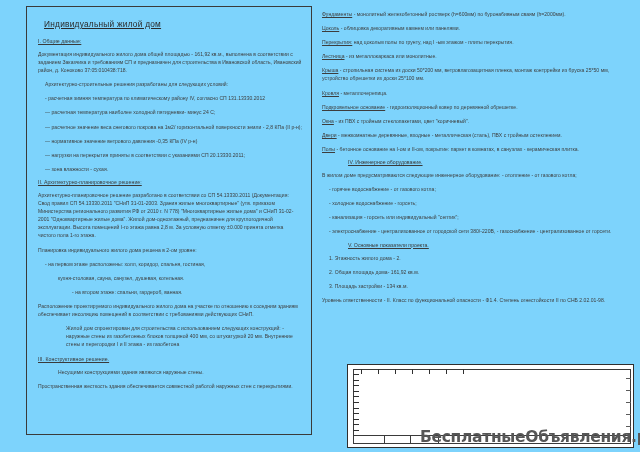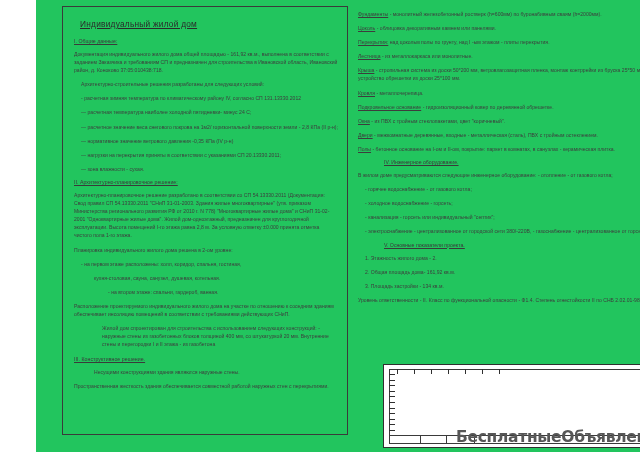--- a/index.html
+++ b/index.html
@@ -11,22 +11,21 @@
     width: 640px;
     height: 452px;
     overflow: hidden;
     font-family: "Liberation Sans", "DejaVu Sans", sans-serif;
     color: #333333;
     position: relative;
   }
   .page {
     position: absolute;
     inset: 0;
-    background: #22c55e;
-    margin-left: 36px;
+    background: #7dd3fc;
   }
 
   
   .left-panel {
     position: absolute;
     left: 26px;
     top: 6px;
     width: 286px;
     height: 429px;
     border: 1.2px solid #3a3a3a;

